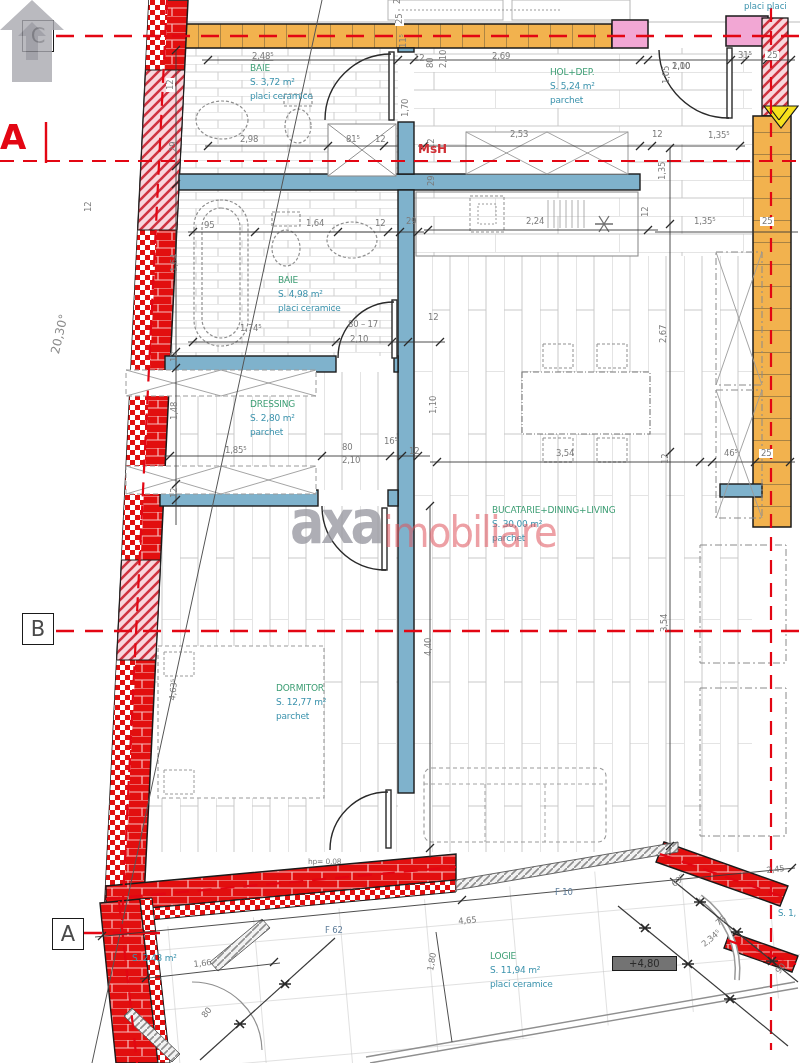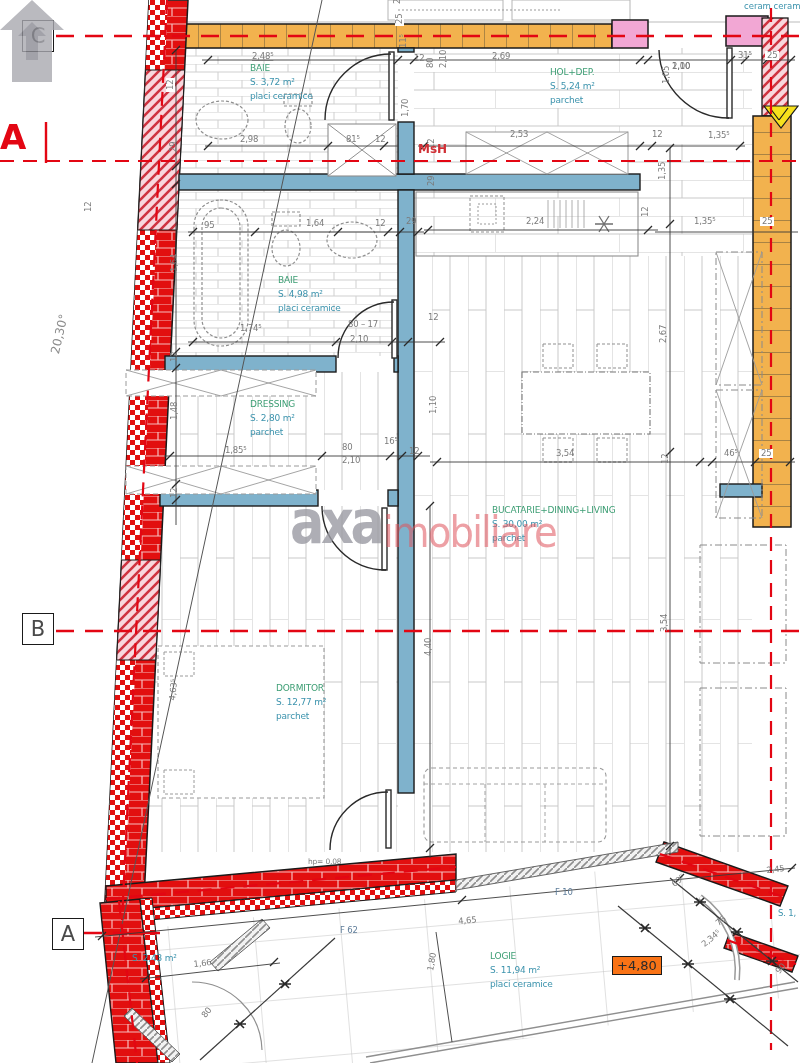--- a/index.html
+++ b/index.html
@@ -15,22 +15,22 @@
   .dim.small{font-size:7.5px;}
   .room-label{position:absolute;font-size:9px;line-height:1.55;letter-spacing:-0.2px;white-space:nowrap;}
   .room-name{color:#3d9e74;}
   .room-area,.room-finish{color:#3c93ad;}
   .grid-marker{position:absolute;width:30px;height:30px;border:1.6px solid #1a1a1a;background:#fff;
        color:#4a4a4a;font-size:21px;display:flex;align-items:center;justify-content:center;}
   #section-letter{position:absolute;left:0px;top:120px;color:#e30613;font-size:34px;font-weight:bold;line-height:1;}
   #angle-label{position:absolute;left:48px;top:352px;color:#8d8d8d;font-size:12px;transform:rotate(-77deg);transform-origin:0 0;}
   #msh-label{position:absolute;left:418px;top:142px;color:#d03036;font-size:12px;font-weight:bold;}
   #top-right-note{position:absolute;left:744px;top:1px;color:#3c93ad;font-size:8.5px;white-space:nowrap;}
-  #level-badge{position:absolute;left:612px;top:956px;border:1.6px solid #1a1a1a;background:#f97316;
-       color:#2a2a2a;font-size:13px;padding:1px 4px;}
+  #level-badge{position:absolute;left:612px;top:956px;border:1.6px solid #1a1a1a;background:#737373;
+       color:#2a2a2a;font-size:10px;padding:1px 16px;}
   #watermark{position:absolute;left:0;top:0;width:800px;height:1063px;}
   #wm-gray{position:absolute;left:290px;top:492px;color:#9b9ba3;opacity:.8;font-size:60px;font-weight:bold;
        letter-spacing:-4px;line-height:1;transform:scaleX(.85);transform-origin:0 0;}
   #wm-red{position:absolute;left:383px;top:512px;color:#e0545c;opacity:.55;font-size:42px;letter-spacing:-2px;
        line-height:1;transform:scaleX(.92);transform-origin:0 0;}
   #wm-house{position:absolute;left:246px;top:497px;opacity:.8;}
 </style>
 </head>
 <body>
 
@@ -362,40 +362,40 @@
       <span class="dim" style="left: 429px; top: 414px; transform: rotate(-90deg);">1,10</span>
       <span class="dim" style="left: 556px; top: 449px;">3,54</span>
       <span class="dim" style="left: 724px; top: 449px;">46⁵</span>
       <span class="dim bg" style="left: 759px; top: 449px;">25</span>
       <span class="dim" style="left: 661px; top: 464px; transform: rotate(-90deg);">12</span>
       <span class="dim" style="left: 660px; top: 632px; transform: rotate(-90deg);">3,54</span>
       <span class="dim" style="left: 424px; top: 656px; transform: rotate(-90deg);">4,40</span>
       <span class="dim" style="left: 168px; top: 700px; transform: rotate(-84deg);">4,63⁵</span>
       <span class="dim small" style="left: 308px; top: 858px;">hp= 0,08</span>
       <span class="dim" style="left: 458px; top: 917px; transform: rotate(-5deg);">4,65</span>
-      <span class="dim f" style="left: 325px; top: 926px; margin-left: 15px;">F 62</span>
+      <span class="dim f" style="left: 325px; top: 926px;">F 62</span>
       <span class="dim f" style="left: 555px; top: 888px;">F 10</span>
       <span class="dim" style="left: 193px; top: 960px; transform: rotate(-6deg);">1,66</span>
       <span class="dim" style="left: 200px; top: 1014px; transform: rotate(-52deg);">80</span>
       <span class="dim" style="left: 426px; top: 970px; transform: rotate(-80deg);">1,80</span>
       <span class="dim" style="left: 766px; top: 866px; transform: rotate(-6deg);">2,45</span>
       <span class="dim teal" style="left: 778px; top: 909px;">S. 1,</span>
       <span class="dim" style="left: 670px; top: 882px; transform: rotate(-40deg);">69⁵</span>
       <span class="dim" style="left: 714px; top: 921px; transform: rotate(-40deg);">76</span>
       <span class="dim" style="left: 700px; top: 942px; transform: rotate(-40deg);">2,34⁵</span>
       <span class="dim" style="left: 774px; top: 970px; transform: rotate(-52deg);">90</span>
       <div class="grid-marker" style="left: 22px; top: 20px;">C</div>
       <div class="grid-marker" style="left: 22px; top: 613px;">B</div>
       <div class="grid-marker" style="left: 52px; top: 918px;">A</div>
     </div>
 
 <div id="section-letter">A</div>
 <div id="angle-label">20,30°</div>
 <div id="msh-label">MsH</div>
-<div id="top-right-note">ceram ceram</div>
+<div id="top-right-note">placi placi</div>
 <div id="level-badge">+4,80</div>
 
 <div id="watermark">
   <svg id="wm-house" width="64" height="82" viewBox="0 0 64 82">
     <polygon points="32,0 64,30 52,30 52,82 12,82 12,30 0,30" fill="#a9a9b0"></polygon>
     <polygon points="32,22 46,36 38,36 38,60 26,60 26,36 18,36" fill="#8c8c94"></polygon>
   </svg>
   <span id="wm-gray">axa</span>
   <span id="wm-red">imobiliare</span>
 </div>

